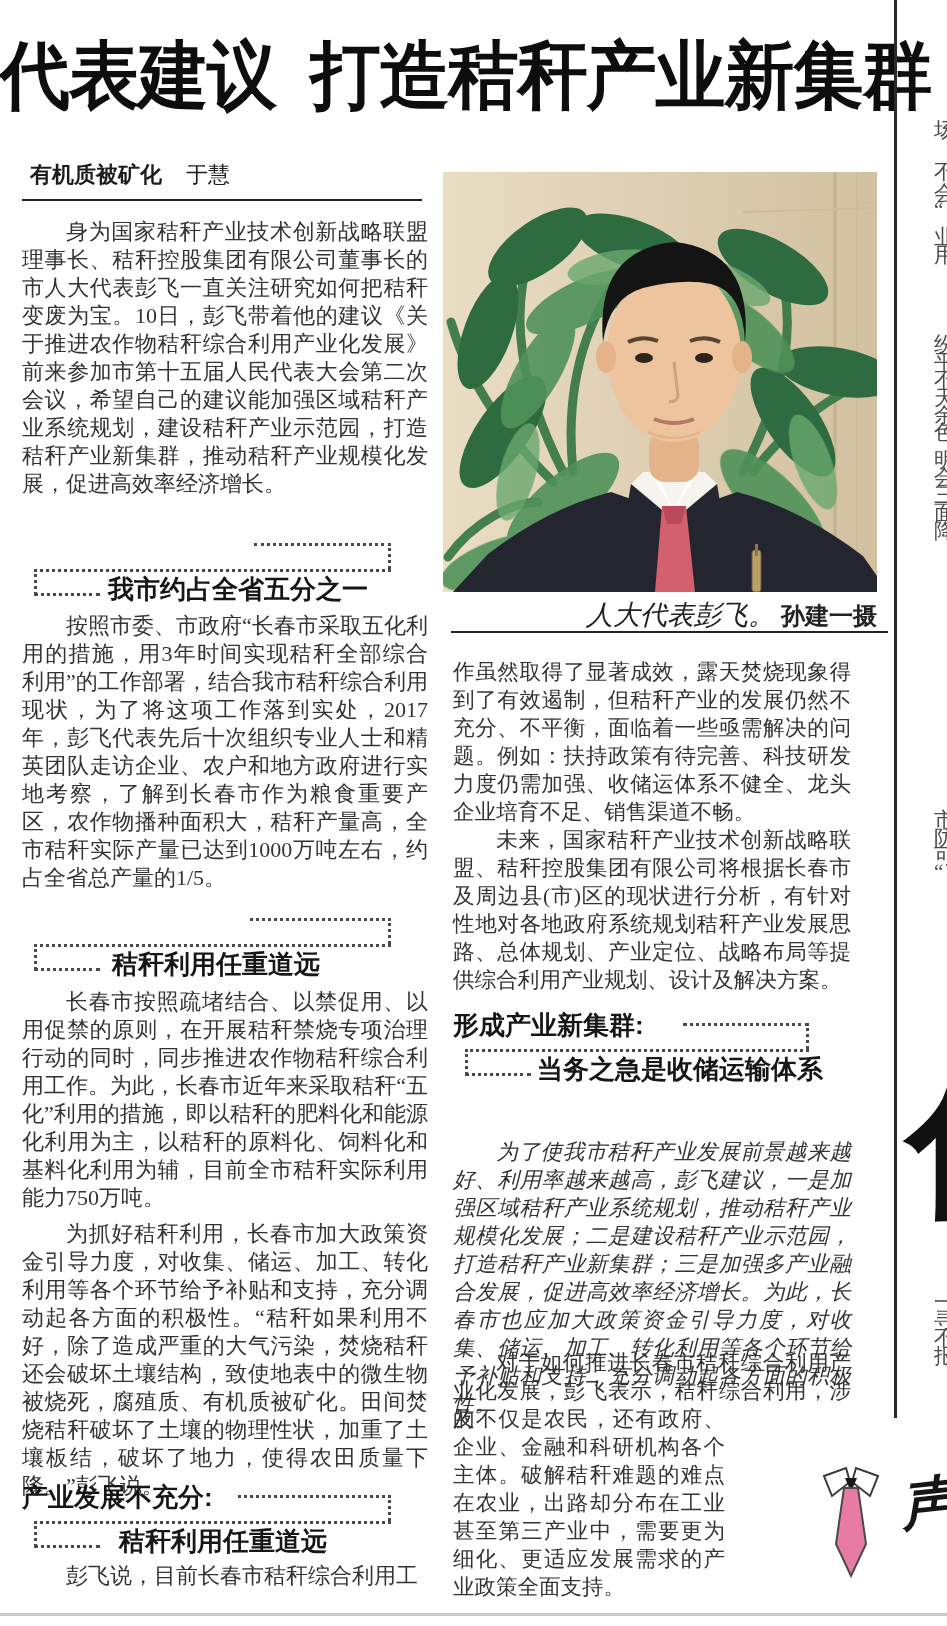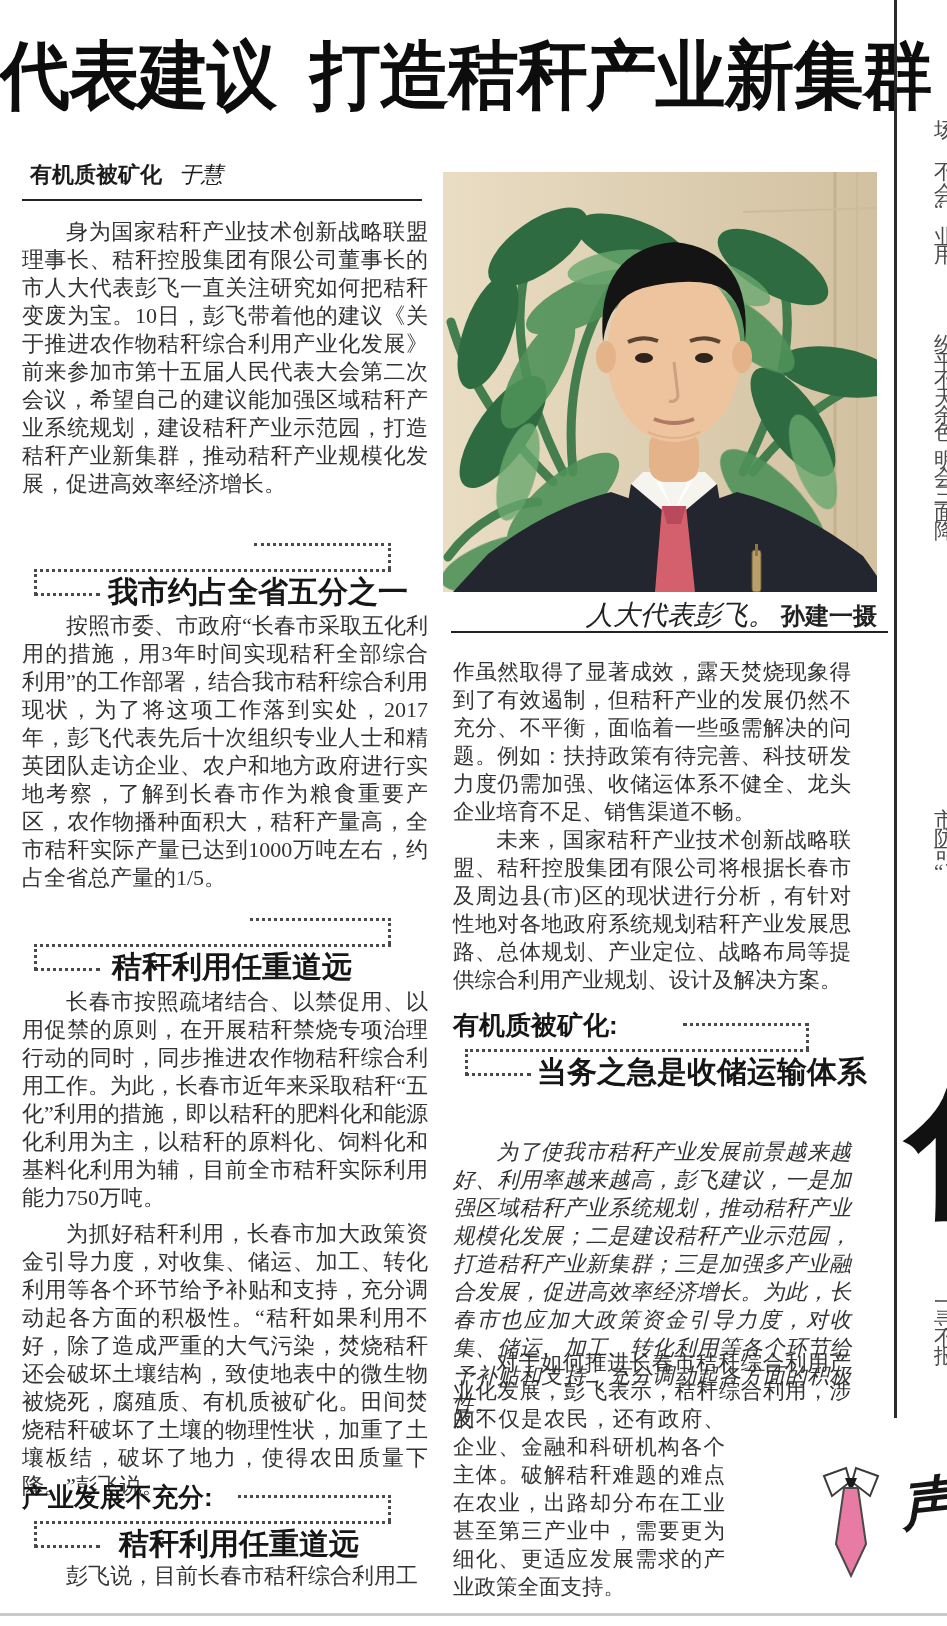--- a/index.html
+++ b/index.html
@@ -13,35 +13,35 @@
   
   .headline{
     left:0;top:30px;width:900px;
     font-family:"Liberation Sans", sans-serif;
     font-weight:900;font-size:70px;line-height:86px;color:#0d0d0d;
     letter-spacing:-1px;word-spacing:16px;white-space:nowrap;
     transform:scaleY(1.06);transform-origin:top left;
   }
   .byline{left:30px;top:160px;font-size:22px;color:#1c1c1c;white-space:nowrap;}
   .byline .b-label{font-family:"Liberation Sans", sans-serif;font-weight:bold;}
-  .byline .b-name{margin-left:17px;font-family:"Liberation Serif", serif;font-style:italic;}
+  .byline .b-name{margin-left:24px;font-family:"Liberation Serif", serif;}
   .rule{background:#222;height:2px;}
   
   .col-para{
     font-size:22px;line-height:28px;text-align:justify;text-justify:inter-ideograph;
     word-break:break-all;color:#333;
   }
   .indent{text-indent:2em;}
   .lcol{left:22px;width:406px;}
   .rcol{left:453px;width:398px;font-size:21.6px;}
   .narrow{width:272px;font-size:21.5px;}
   
   .dotbox{height:76px;font-family:"Liberation Sans", sans-serif;color:#161616;}
   .dotbox .t1{position:absolute;left:0;top:0;font-size:26px;font-weight:bold;white-space:nowrap;}
-  .dotbox .t2{position:absolute;top:44px;font-size:30px;font-weight:bold;white-space:nowrap;}
+  .dotbox .t2{position:absolute;top:44px;font-size:26px;font-weight:bold;white-space:nowrap;}
   .dotbox .d1{position:absolute;top:15px;right:6px;border-top:3px dotted #4a4a4a;}
   .dotbox .dv1{position:absolute;top:15px;right:6px;height:26px;border-right:3px dotted #4a4a4a;width:0;}
   .dotbox .d2{position:absolute;top:41px;left:12px;right:6px;border-top:3px dotted #4a4a4a;}
   .dotbox .dv2{position:absolute;top:41px;left:12px;height:26px;border-left:3px dotted #4a4a4a;width:0;}
   .dotbox .d3{position:absolute;top:65px;left:12px;width:66px;border-top:3px dotted #4a4a4a;}
   
   .photo-frame{left:443px;top:172px;width:434px;height:420px;overflow:hidden;}
   .caption{left:443px;top:597px;width:434px;text-align:right;white-space:nowrap;color:#222;}
   .caption .c-name{font-size:27px;font-family:"Liberation Serif", serif;font-style:italic;}
   .caption .c-credit{font-size:24px;font-family:"Liberation Sans", sans-serif;font-weight:bold;font-style:normal;margin-left:6px;}
@@ -186,21 +186,21 @@
 <div class="abs caption">
   <span class="c-name">人大代表彭飞。</span><span class="c-credit">孙建一摄</span>
 </div>
 <div class="abs rule" style="left:451px;top:631px;width:437px;"></div>
 
 <div class="abs rcol col-para" style="top:658px;">作虽然取得了显著成效，露天焚烧现象得到了有效遏制，但秸秆产业的发展仍然不充分、不平衡，面临着一些亟需解决的问题。例如：扶持政策有待完善、科技研发力度仍需加强、收储运体系不健全、龙头企业培育不足、销售渠道不畅。</div>
 
 <div class="abs rcol col-para indent" style="top:826px;">未来，国家秸秆产业技术创新战略联盟、秸秆控股集团有限公司将根据长春市及周边县(市)区的现状进行分析，有针对性地对各地政府系统规划秸秆产业发展思路、总体规划、产业定位、战略布局等提供综合利用产业规划、设计及解决方案。</div>
 
 <div class="abs rcol dotbox" style="top:1008px;width:362px;">
-  <div class="t1">有机质被矿化:</div>
+  <div class="t1">形成产业新集群:</div>
   <div class="d1" style="left:230px;"></div>
   <div class="dv1"></div>
   <div class="d2"></div>
   <div class="dv2"></div>
   <div class="d3"></div>
   <div class="t2" style="left:84px;">当务之急是收储运输体系</div>
 </div>
 
 <div class="abs rcol col-para indent" style="top:1138px;font-style:italic;">为了使我市秸秆产业发展前景越来越好、利用率越来越高，彭飞建议，一是加强区域秸秆产业系统规划，推动秸秆产业规模化发展；二是建设秸秆产业示范园，打造秸秆产业新集群；三是加强多产业融合发展，促进高效率经济增长。为此，长春市也应加大政策资金引导力度，对收集、储运、加工、转化利用等各个环节给予补贴和支持，充分调动起各方面的积极性。</div>
 

